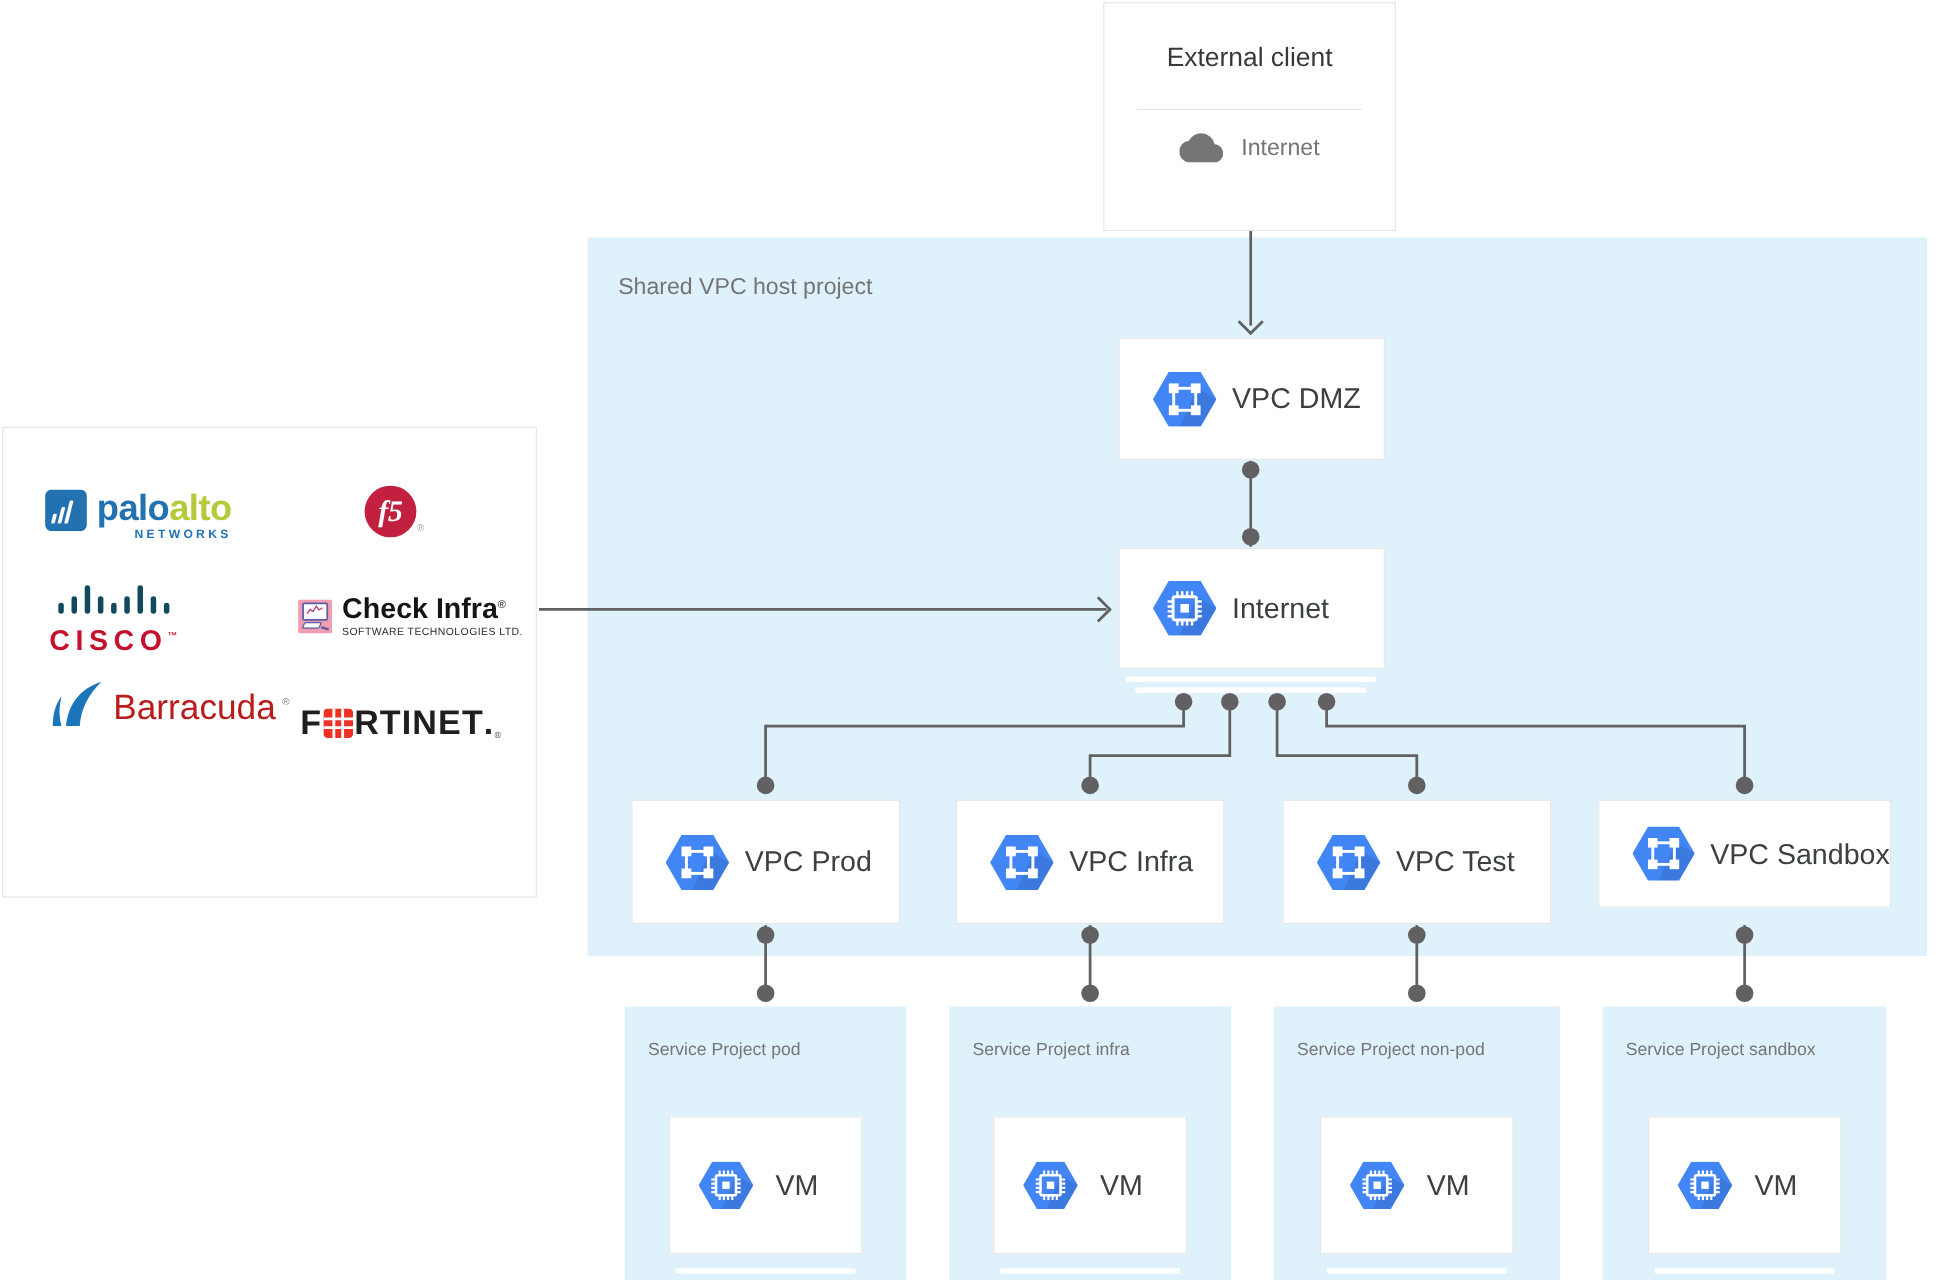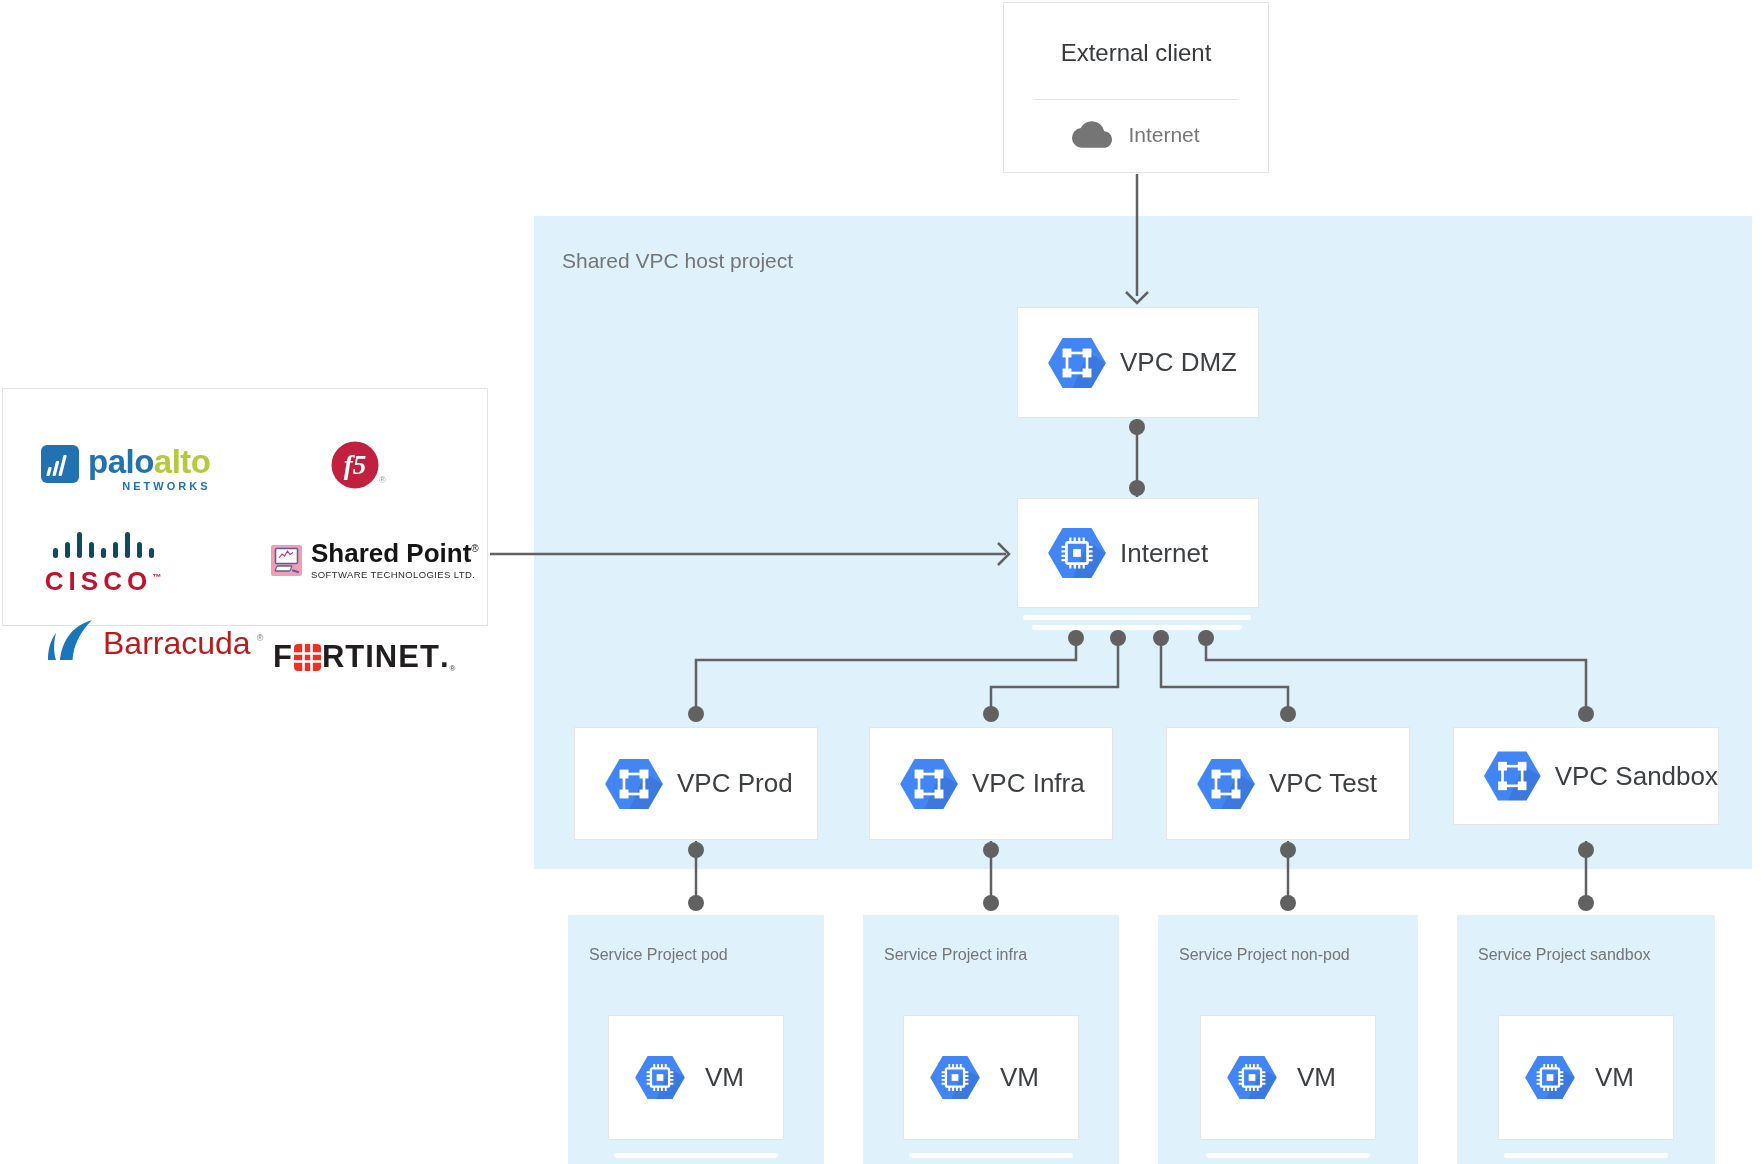--- a/index.html
+++ b/index.html
@@ -10,21 +10,21 @@
   
   .host-region {
     position:absolute; left:534px; top:216px; width:1218px; height:653px;
     background:#DFF1FB;
   }
   .region-label {
     position:absolute; left:28px; top:33px; font-size:21px; color:#757575; white-space:nowrap;
   }
   
   .ext-card {
-    position:absolute; left:1003px; top:2px; width:266px; height:171px;
+    position:absolute; left:1003px; top:2px; width:266px; height:208px;
     background:#fff; border:1px solid #E4E5E6; box-sizing:border-box;
   }
   .ext-title { margin-top:36px; text-align:center; font-size:24px; color:#37393B; }
   .ext-divider { position:absolute; left:30px; right:30px; top:96px; height:1px; background:#E2E2E2; }
   .ext-net {
     position:absolute; left:0; right:0; top:118px; display:flex; align-items:center;
     justify-content:center; gap:16px; color:#757575; font-size:21px;
   }
   
   .node {
@@ -39,21 +39,21 @@
     position:absolute; left:50%; transform:translateX(-50%); top:100px; width:176px; height:125px;
     background:#fff; border:1px solid #E3E5E6; box-sizing:border-box;
     display:flex; align-items:center; padding-left:26px; gap:20px;
   }
   .stack-line { position:absolute; left:50%; transform:translateX(-50%); height:5px; background:#fff; border-radius:2.5px; }
   .sl1 { top:238px; width:164px; }
   
   .wires { position:absolute; left:0; top:0; pointer-events:none; }
   
   .vendor-panel {
-    position:absolute; left:2px; top:388px; width:486px; height:238px;
+    position:absolute; left:2px; top:388px; width:486px; height:428px;
     background:#fff; border:1px solid #E3E3E3; box-sizing:border-box;
   }
   .logo { position:absolute; }
   .pa { left:38px; top:56px; display:flex; gap:9px; align-items:flex-start; }
   .pa-words { font-size:33px; font-weight:bold; line-height:1.05; letter-spacing:-0.5px; }
   .pa-blue { color:#2272B2; } .pa-green { color:#B5C93B; }
   .pa-sub { font-size:11px; font-weight:bold; color:#2272B2; letter-spacing:3px; text-align:right; }
   .f5logo { left:328px; top:52px; }
   .f5logo sup { font-size:9px; color:#9A9A9A; }
   .ciscologo { left:40px; top:140px; width:120px; text-align:center; }
@@ -286,21 +286,21 @@
       <svg width="31" height="31" viewBox="0 0 31 31">
         <rect width="31" height="31" rx="2" fill="#F29DB0"></rect>
         <rect x="4.5" y="3.5" width="22" height="15" rx="1" fill="#fff" stroke="#5C5CA8" stroke-width="1.6"></rect>
         <path d="M8 13l3-4 2.5 2 3-5 2.5 3.5 3-2" stroke="#C2387E" stroke-width="1.2" fill="none"></path>
         <g transform="translate(6,21)">
           <rect x="0" y="0" width="15" height="5" rx="1" transform="skewX(-22)" fill="#fff" stroke="#5C5CA8" stroke-width="1.3"></rect>
         </g>
         <path d="M22 25.5l5 1.5" stroke="#5C5CA8" stroke-width="2.2" stroke-linecap="round"></path>
       </svg>
       <div>
-        <div class="cp-word"><span>Shared Point</span><sup>®</sup></div>
+        <div class="cp-word"><span>Check Infra</span><sup>®</sup></div>
         <div class="cp-sub">SOFTWARE TECHNOLOGIES LTD.</div>
       </div>
     </div>
 
     <div class="logo barlogo">
       <svg width="54" height="42" viewBox="0 0 54 42">
         <path d="M5 41 C5 31 7 22 13 14 C10.5 24 10.5 33 13 41 Z" fill="#1B75BB"></path>
         <path d="M17 41 C19 22 29 7 49 1 C37 13 30.5 26 29.5 41 Z" fill="#1B75BB"></path>
       </svg>
       <span class="bar-word">Barracuda</span>

